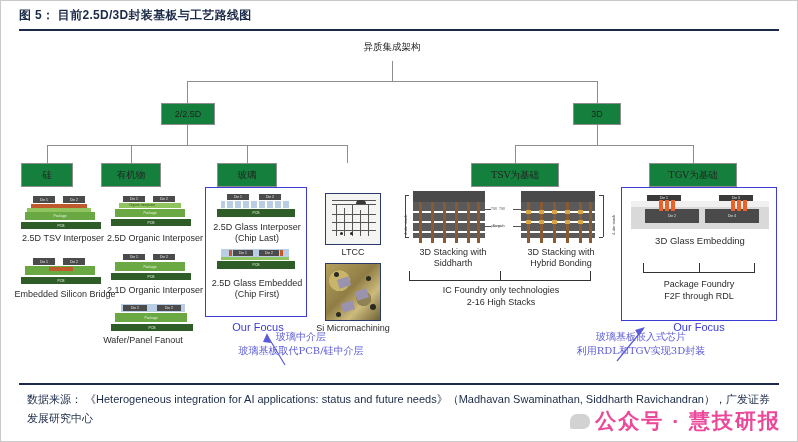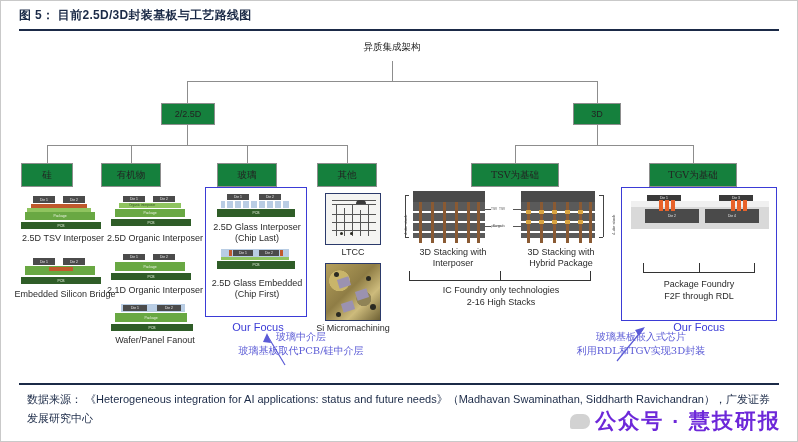--- a/index.html
+++ b/index.html
@@ -33,21 +33,21 @@
     height:1.5px; background:#1b2a47;
   }
   .footer {
     position:absolute; left:26px; right:18px; top:389px;
     font-size:11px; color:#1b2a47; line-height:1.65;
   }
   .footer .cn { font-family:"DejaVu Serif", serif; }
 
   .watermark {
     position:absolute; right:16px; bottom:6px;
-    font-size:21px; color:#6d28d9; letter-spacing:2px;
+    font-size:21px; color:#ec4899; letter-spacing:2px;
     display:flex; align-items:center; gap:5px;
     pointer-events:none; user-select:none; font-weight:600;
   }
   .wm-bubble {
     width:20px; height:15px; border-radius:7px 7px 7px 2px;
     background:#d2d2d2; display:inline-block;
   }
 
   
   .canvas { position:absolute; left:0; top:34px; width:798px; height:348px; }
@@ -179,21 +179,20 @@
     <div class="ln v" style="left:346px; top:110px; height:18px;"></div>
 
     <div class="ln v" style="left:596px; top:90px; height:20px;"></div>
     <div class="ln h" style="left:514px; top:110px; width:178px;"></div>
     <div class="ln v" style="left:514px; top:110px; height:18px;"></div>
     <div class="ln v" style="left:692px; top:110px; height:18px;"></div>
 
     <div class="node" style="left:20px;  top:128px; width:52px; height:24px;">硅</div>
     <div class="node" style="left:100px; top:128px; width:60px; height:24px;">有机物</div>
     <div class="node" style="left:216px; top:128px; width:60px; height:24px;">玻璃</div>
-    <div class="node" style="left:316px; top:128px; width:60px; height:24px;">其他</div>
 
     <div class="node" style="left:470px; top:128px; width:88px; height:24px;">TSV为基础</div>
     <div class="node" style="left:648px; top:128px; width:88px; height:24px;">TGV为基础</div>
 
     <div class="illu" style="left:18px; top:160px; width:88px; height:36px;">
       <div class="die" style="left:14px; top:1px; width:22px; height:7px;"></div>
       <div class="dielbl" style="left:14px; top:1px; width:22px; height:7px;">Die 1</div>
       <div class="die" style="left:44px; top:1px; width:22px; height:7px;"></div>
       <div class="dielbl" style="left:44px; top:1px; width:22px; height:7px;">Die 2</div>
       <div class="orgint" style="left:12px; top:9px; width:56px; height:4px;"></div>
@@ -247,21 +246,21 @@
       <div class="glass" style="left:14px; top:1px; width:64px; height:8px;"></div>
       <div class="die" style="left:16px; top:2px; width:24px; height:6px;"></div>
       <div class="dielbl" style="left:16px; top:2px; width:24px; height:6px;">Die 1</div>
       <div class="die" style="left:50px; top:2px; width:24px; height:6px;"></div>
       <div class="dielbl" style="left:50px; top:2px; width:24px; height:6px;">Die 2</div>
       <div class="pkg" style="left:8px; top:10px; width:72px; height:9px;"></div>
       <div class="pkglbl" style="left:8px; top:10px; width:72px; height:9px;">Package</div>
       <div class="pcb" style="left:4px; top:21px; width:82px; height:7px;"></div>
       <div class="pkglbl" style="left:4px; top:21px; width:82px; height:7px;">PCB</div>
     </div>
-    <div class="cap" style="left:100px; top:300px; width:108px;">Wafer/Panel Fanout</div>
+    <div class="cap" style="left:88px; top:300px; width:108px;">Wafer/Panel Fanout</div>
 
     <div class="focus-box" style="left:204px; top:152px; width:102px; height:130px;"></div>
 
     <div class="illu" style="left:212px; top:158px; width:88px; height:30px;">
       <div class="die" style="left:14px; top:1px; width:22px; height:6px;"></div>
       <div class="dielbl" style="left:14px; top:1px; width:22px; height:6px;">Die 1</div>
       <div class="die" style="left:46px; top:1px; width:22px; height:6px;"></div>
       <div class="dielbl" style="left:46px; top:1px; width:22px; height:6px;">Die 2</div>
       <div class="glass" style="left:8px; top:8px; width:68px; height:7px;"></div>
       <div class="bump" style="left:12px; top:8px; width:1.6px; height:7px;"></div>
@@ -346,21 +345,21 @@
       <div class="pillar" style="left:30px; top:11px; width:3px; height:41px;"></div>
       <div class="pillar" style="left:42px; top:11px; width:3px; height:41px;"></div>
       <div class="pillar" style="left:54px; top:11px; width:3px; height:41px;"></div>
       <div class="pillar" style="left:64px; top:11px; width:3px; height:41px;"></div>
       <div class="tinylbl" style="left:78px; top:16px;">TSV</div>
       <div class="tinylbl" style="left:78px; top:33px;">μbump</div>
       <div class="ln h" style="left:72px; top:18px; width:6px; background:#555;"></div>
       <div class="ln h" style="left:72px; top:35px; width:6px; background:#555;"></div>
     </div>
     <div class="cap" style="left:406px; top:212px; width:92px;">3D Stacking with</div>
-    <div class="cap" style="left:406px; top:223px; width:92px;">Interposer</div>
+    <div class="cap" style="left:406px; top:223px; width:92px;">Siddharth</div>
 
     <div class="illu" style="left:520px; top:156px; width:80px; height:52px;">
       <div class="stack-cap" style="left:0px; top:0px; width:74px; height:11px;"></div>
       <div class="stack-body" style="left:0px; top:11px; width:74px; height:36px;"></div>
       <div class="stripe" style="left:0px; top:20px; width:74px; height:1.6px;"></div>
       <div class="stripe" style="left:0px; top:30px; width:74px; height:1.6px;"></div>
       <div class="stripe" style="left:0px; top:40px; width:74px; height:1.6px;"></div>
       <div class="pillar" style="left:6px;  top:11px; width:3px; height:41px;"></div>
       <div class="pillar" style="left:19px; top:11px; width:3px; height:41px;"></div>
       <div class="pillar" style="left:32px; top:11px; width:3px; height:41px;"></div>
@@ -376,21 +375,21 @@
       <div class="cupad" style="left:18px; top:29px; width:5px; height:4px;"></div>
       <div class="cupad" style="left:31px; top:29px; width:5px; height:4px;"></div>
       <div class="cupad" style="left:44px; top:29px; width:5px; height:4px;"></div>
       <div class="cupad" style="left:57px; top:29px; width:5px; height:4px;"></div>
       <div class="tinylbl" style="left:-22px; top:16px;">TSV</div>
       <div class="tinylbl" style="left:-28px; top:33px;">Cu pads</div>
       <div class="ln h" style="left:-8px; top:18px; width:8px; background:#555;"></div>
       <div class="ln h" style="left:-8px; top:35px; width:8px; background:#555;"></div>
     </div>
     <div class="cap" style="left:514px; top:212px; width:92px;">3D Stacking with</div>
-    <div class="cap" style="left:514px; top:223px; width:92px;">Hybrid Package</div>
+    <div class="cap" style="left:514px; top:223px; width:92px;">Hybrid Bonding</div>
 
     <div class="brace-v" style="left:602px; top:160px; height:42px; background:#444;"></div>
     <div class="ln h" style="left:598px; top:160px; width:4px; background:#444;"></div>
     <div class="ln h" style="left:598px; top:202px; width:4px; background:#444;"></div>
     <div class="vlabel" style="left:610px; top:200px;">4-die stack</div>
 
     <div class="brace" style="left:408px; top:236px; width:182px; height:10px;"></div>
     <div class="ln v" style="left:499px; top:236px; height:10px; background:#333;"></div>
     <div class="cap" style="left:414px; top:250px; width:172px;">IC Foundry only technologies</div>
     <div class="cap" style="left:414px; top:262px; width:172px;">2-16 High Stacks</div>
@@ -408,20 +407,21 @@
       <div class="dielbl" style="left:14px; top:14px; width:54px; height:14px;">Die 2</div>
       <div class="ge-dark" style="left:74px; top:14px; width:54px; height:14px;"></div>
       <div class="dielbl" style="left:74px; top:14px; width:54px; height:14px;">Die 4</div>
       <div class="ge-via" style="left:28px; top:5px; width:3.5px; height:11px;"></div>
       <div class="ge-via" style="left:34px; top:5px; width:3.5px; height:11px;"></div>
       <div class="ge-via" style="left:40px; top:5px; width:3.5px; height:11px;"></div>
       <div class="ge-via" style="left:100px; top:5px; width:3.5px; height:11px;"></div>
       <div class="ge-via" style="left:106px; top:5px; width:3.5px; height:11px;"></div>
       <div class="ge-via" style="left:112px; top:5px; width:3.5px; height:11px;"></div>
     </div>
+    <div class="cap" style="left:630px; top:200px; width:138px; font-size:9.5px;">3D Glass Embedding</div>
 
     <div class="brace" style="left:642px; top:228px; width:112px; height:10px;"></div>
     <div class="ln v" style="left:698px; top:228px; height:10px; background:#333;"></div>
     <div class="cap" style="left:642px; top:244px; width:112px;">Package Foundry</div>
     <div class="cap" style="left:642px; top:256px; width:112px;">F2F through RDL</div>
 
     <div class="focus-label" style="left:658px; top:286px; width:80px; text-align:center;">Our Focus</div>
 
     <svg class="arrow" style="left:612px; top:288px; width:44px; height:40px;" viewBox="0 0 44 40">
       <line x1="4" y1="38" x2="30" y2="6" stroke="#5b5bd6" stroke-width="1.2"></line>

